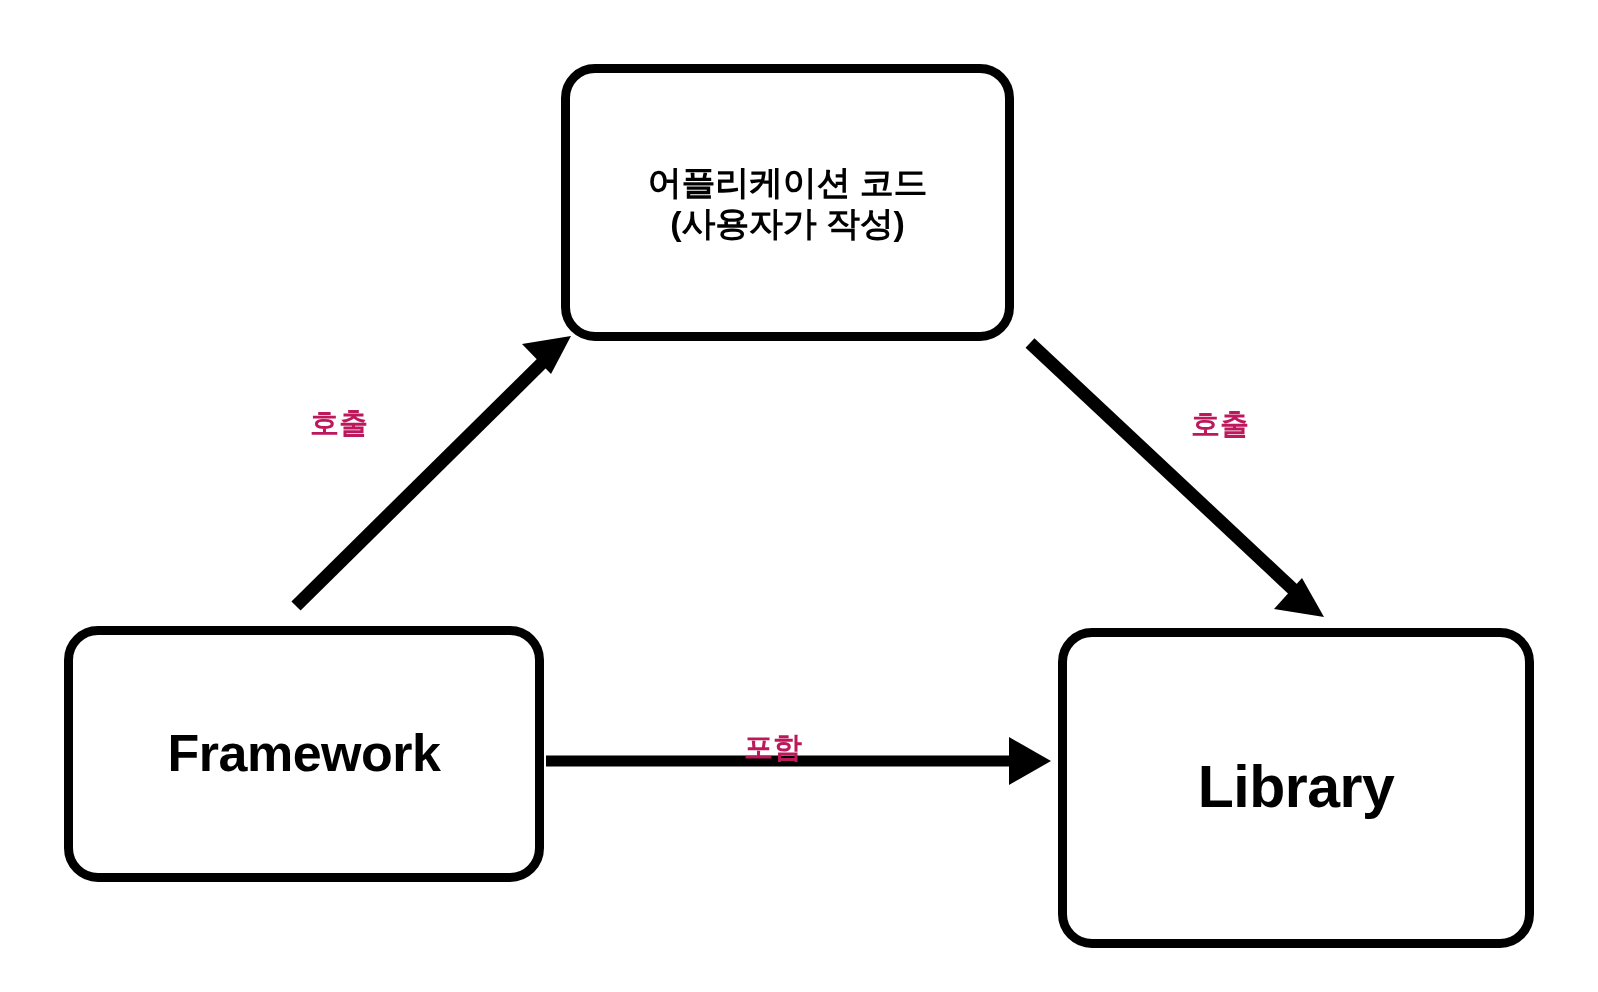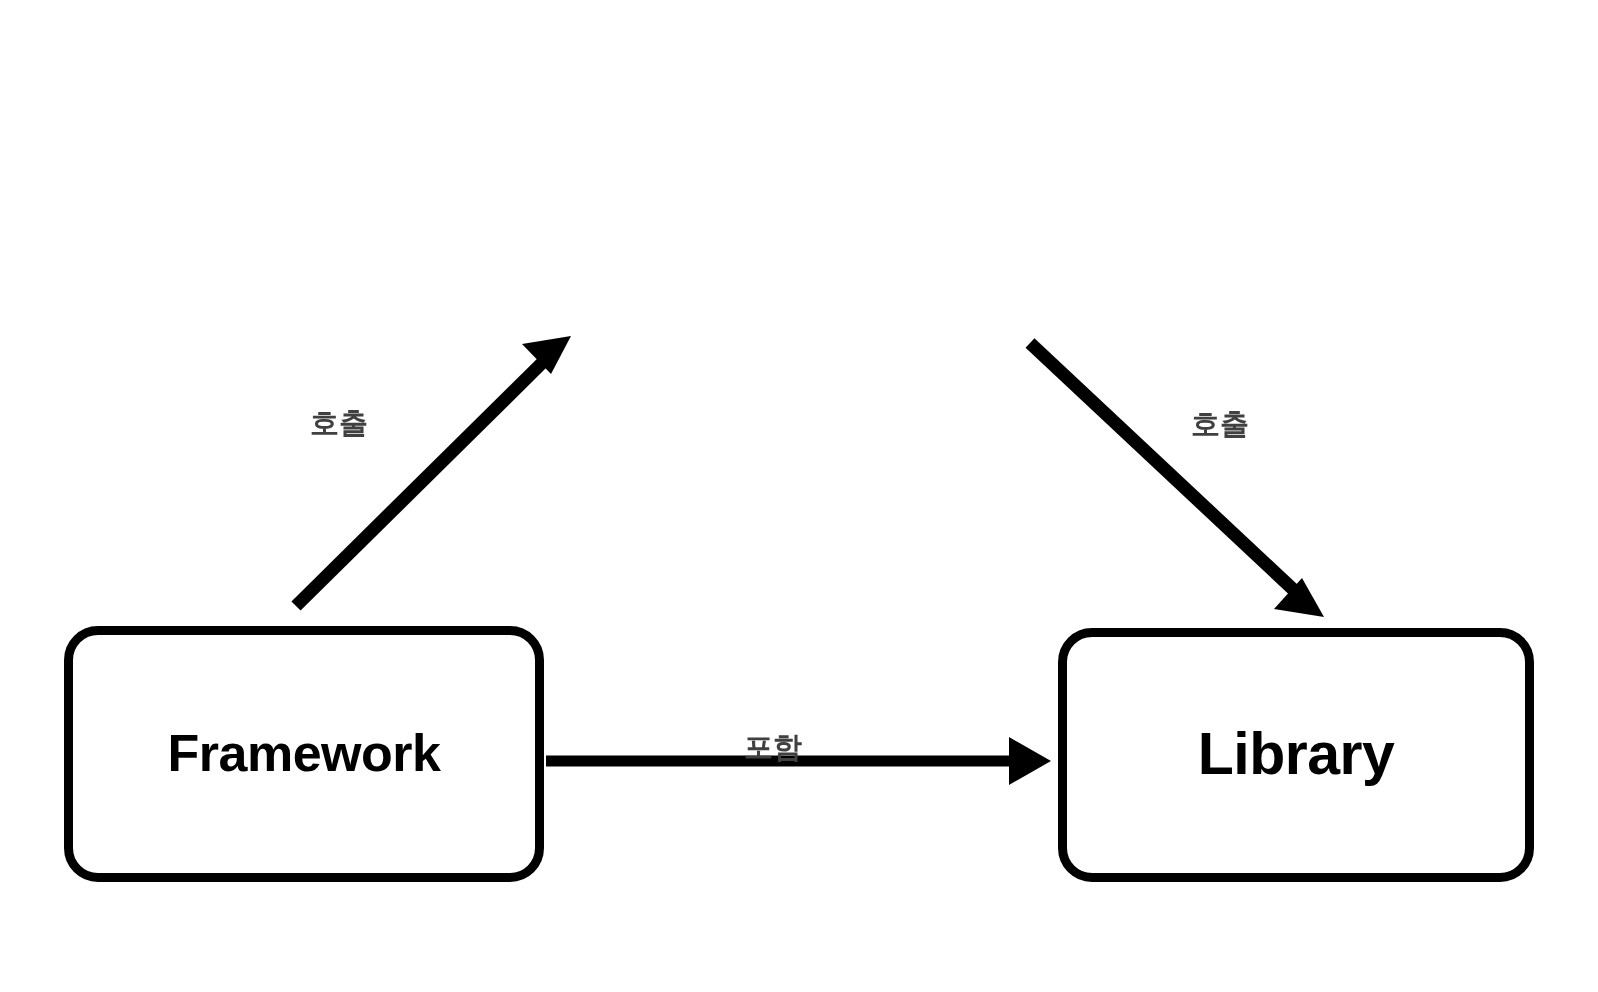--- a/index.html
+++ b/index.html
@@ -62,30 +62,30 @@
   }
   #node-framework .node-label {
     font-size: 52px;
     font-weight: 700;
     letter-spacing: -0.5px;
   }
   #node-library {
     left: 1058px;
     top: 628px;
     width: 476px;
-    height: 254px;
+    height: 320px;
   }
   #node-library .node-label {
     font-size: 59px;
     font-weight: 700;
     letter-spacing: -0.5px;
   }
   .edge-label {
     position: absolute;
-    color: #404040;
+    color: #be185d;
     font-size: 29px;
     font-weight: 700;
     white-space: nowrap;
     z-index: 4;
   }
   #label-call-left  { left: 310px; top: 404px; }
   #label-call-right { left: 1191px; top: 405px; }
   #label-contains   { left: 744px; top: 728px; }
 </style>
 </head>
@@ -104,20 +104,24 @@
       <line x1="1030" y1="343" x2="1298" y2="594" stroke="#000000" stroke-width="13" stroke-linecap="butt"></line>
       <polygon points="1324,617 1274,609 1302,578" fill="#000000"></polygon>
     </g>
 
     <g>
       <line x1="546" y1="761" x2="1012" y2="761" stroke="#000000" stroke-width="11" stroke-linecap="butt"></line>
       <polygon points="1051,761 1009,737 1009,785" fill="#000000"></polygon>
     </g>
   </svg>
 
+  <div class="node" id="node-app">
+    <span class="node-label">어플리케이션 코드
+(사용자가 작성)</span>
+  </div>
 
   <div class="node" id="node-framework">
     <span class="node-label">Framework</span>
   </div>
 
   <div class="node" id="node-library">
     <span class="node-label">Library</span>
   </div>
 
   <div class="edge-label" id="label-call-left">호출</div>

